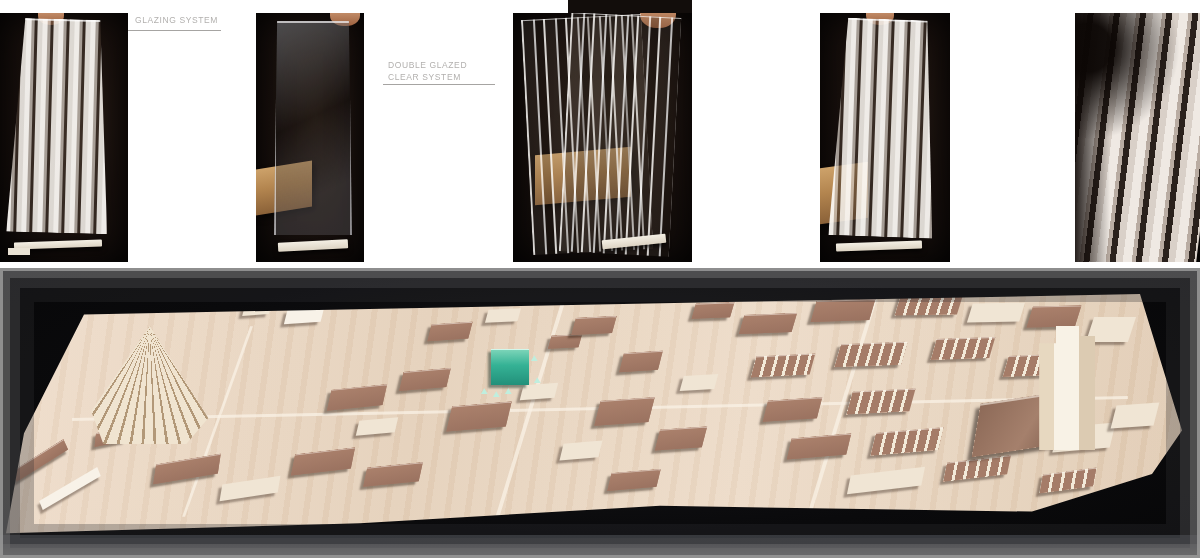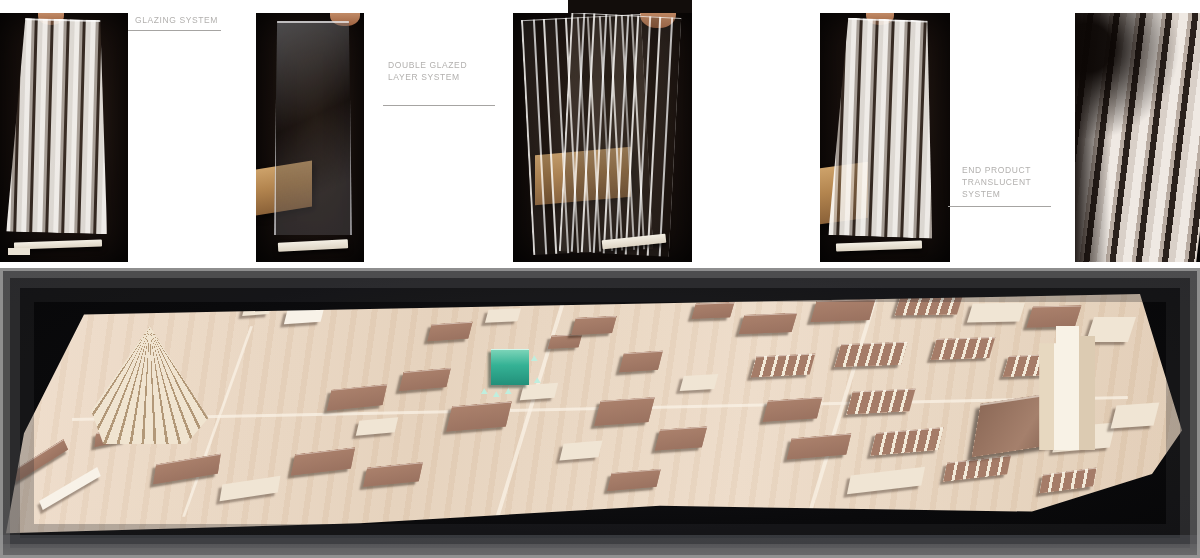--- a/index.html
+++ b/index.html
@@ -66,21 +66,21 @@
   .photo5 .bigstripes{position:absolute;inset:-30px -12px -12px -14px;transform:rotate(7deg);
       background:repeating-linear-gradient(90deg,
         #efe9e3 0 9px, #b9aca2 9px 13px, #2a211c 13px 19px, #d9d0c8 19px 26px);}
   .photo5 .darkcorner{position:absolute;inset:0;
       background:radial-gradient(circle at 10% 14%, rgba(12,7,5,.97) 0 10%, rgba(12,7,5,0) 38%),
                  linear-gradient(90deg, rgba(16,10,8,.9) 0%, rgba(16,10,8,0) 28%);}
 
   .caption{position:absolute;font-size:8.5px;color:#b2b0ae;letter-spacing:.6px;
       line-height:12px;border-bottom:1px solid #a6a4a2;white-space:nowrap;}
   .cap1{left:128px;top:14px;width:86px;padding:0 0 4px 7px;}
-  .cap2{left:383px;top:59px;width:107px;padding:0 0 22px 5px;}
+  .cap2{left:383px;top:59px;width:107px;padding:0 0 1px 5px;}
   .cap3{left:688px;top:119px;width:89px;padding:0 0 5px 9px;}
   .cap4{left:948px;top:164px;width:89px;padding:0 0 6px 14px;}
 
   
   .model-photo{position:absolute;left:0;top:268px;width:1200px;height:290px;
       background:radial-gradient(ellipse at 50% 45%, #17171a 0%, #0a0a0c 60%, #060607 100%);overflow:hidden;}
   .board{position:absolute;left:0;top:0;width:100%;height:100%;
       background:linear-gradient(100deg,#eedcc9 0%,#e4cfb8 35%,#ecdac6 62%,#dfc9b0 100%);
       clip-path:polygon(7% 16%, 95% 9%, 98.5% 56%, 96% 71%, 86% 84%, 55% 82%, 30% 88%, 0.5% 91.5%, 2% 57%);
       filter:drop-shadow(0 4px 3px rgba(0,0,0,.7));}
@@ -150,21 +150,21 @@
 
     <div class="photo photo2">
       <div class="hand"></div>
       <div class="woodblock"></div>
       <div class="panel"></div>
       <div class="basebar"></div>
     </div>
 
     <div class="caption cap2">
       <div>DOUBLE GLAZED</div>
-      <div>LAYER SYSTEM</div>
+      <div>CLEAR SYSTEM</div>
     </div>
 
     <div class="photo photo3">
       <div class="notch"></div>
       <div class="inner">
         <div class="hand"></div>
         <div class="woodblock"></div>
         <div class="panel stripes-clear p-a"></div>
         <div class="panel stripes-clear p-b"></div>
         <div class="basebar"></div>
@@ -172,25 +172,20 @@
     </div>
 
 
     <div class="photo photo4">
       <div class="hand"></div>
       <div class="woodblock"></div>
       <div class="panel stripes-frosted"></div>
       <div class="basebar"></div>
     </div>
 
-    <div class="caption cap4">
-      <div>END PRODUCT</div>
-      <div>TRANSLUCENT</div>
-      <div>SYSTEM</div>
-    </div>
 
     <div class="photo photo5">
       <div class="bigstripes"></div>
       <div class="darkcorner"></div>
     </div>
   </div>
 
   <div class="model-photo">
     <div class="board">
       <div class="grain"></div>

